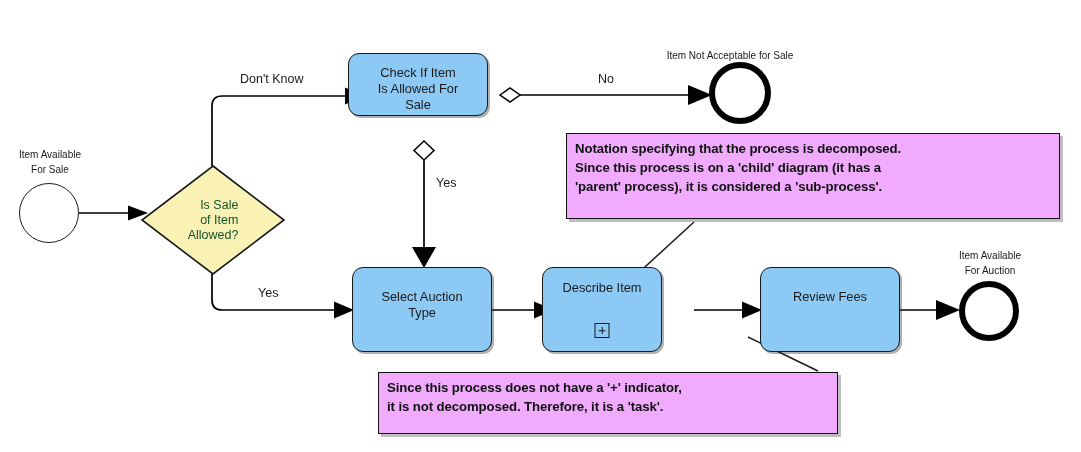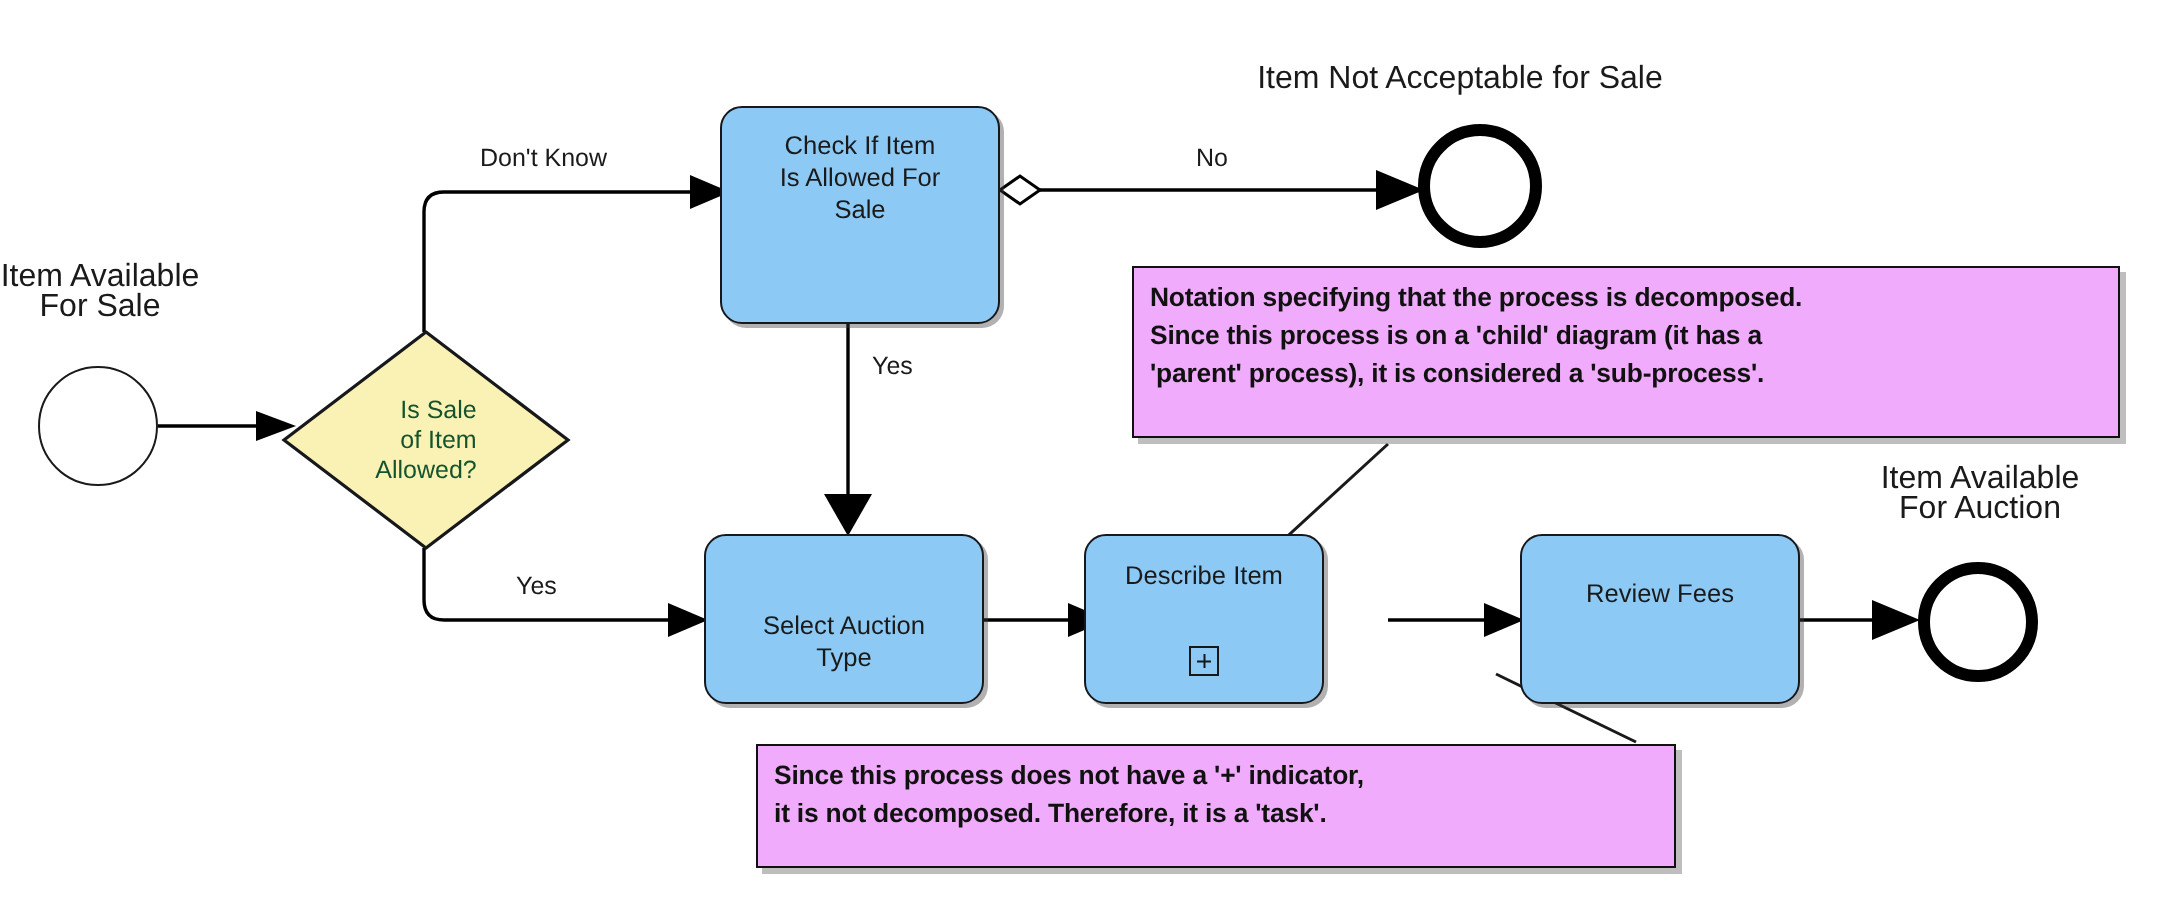--- a/index.html
+++ b/index.html
@@ -40,24 +40,25 @@
     border: 1.6px solid #1a1a1a;
   }
   .event.end {
     border: 6px solid #000000;
   }
 
   
   .event-label {
     position: absolute;
     text-align: center;
-    font-size: 16px;
+    font-size: 10px;
     color: #1a1a1a;
     line-height: 15px;
     white-space: pre-line;
+    margin-top: 16px;
   }
 
   
   .gateway {
     position: absolute;
   }
   .gateway .gw-shape {
     position: absolute;
     left: 0; top: 0;
     width: 100%; height: 100%;
@@ -224,28 +225,28 @@
 
   <div class="gateway" style="left:140px; top:164px; width:146px; height:112px;">
     <svg class="gw-shape" viewBox="0 0 146 112" xmlns="http://www.w3.org/2000/svg">
       <polygon points="73,2 144,56 73,110 2,56" fill="#FAF2B4" stroke="#16181c" stroke-width="1.6"></polygon>
     </svg>
     <div class="gw-text">Is Sale
 of Item
 Allowed?</div>
   </div>
 
-  <div class="task" style="left:360px; top:53px; width:140px; height:109px;">
+  <div class="task" style="left:348px; top:53px; width:140px; height:63px;">
     <div class="task-label">Check If Item
 Is Allowed For
 Sale</div>
   </div>
 
   <div class="task" style="left:352px; top:267px; width:140px; height:85px;">
-    <div class="task-label" style="top:21px;margin-top:16px;">Select Auction
+    <div class="task-label" style="top:21px;">Select Auction
 Type</div>
   </div>
 
   <div class="task has-marker" style="left:542px; top:267px; width:120px; height:85px;text-decoration:underline;">
     <div class="task-label">Describe Item</div>
     <div class="subprocess-marker"></div>
   </div>
 
   <div class="task" style="left:760px; top:267px; width:140px; height:85px;">
     <div class="task-label" style="top:21px;">Review Fees</div>

